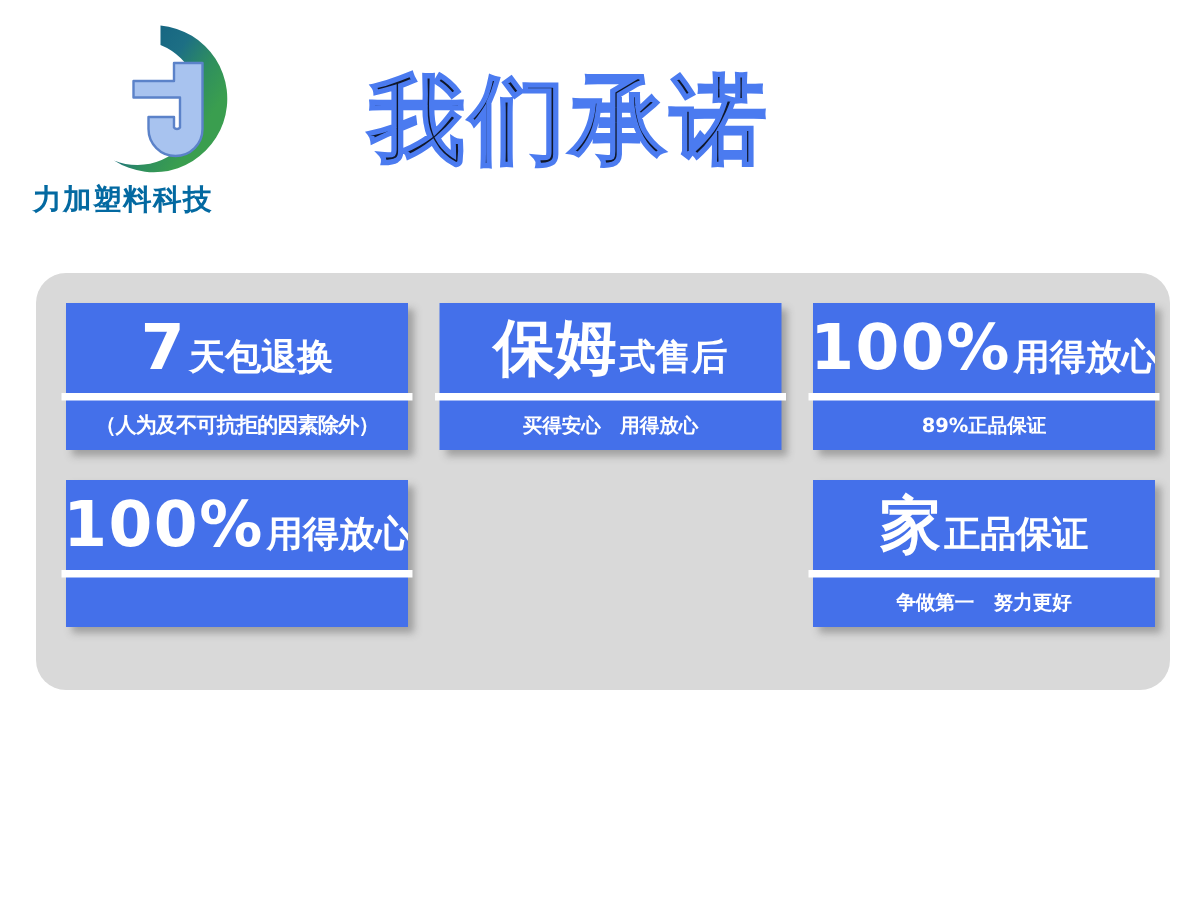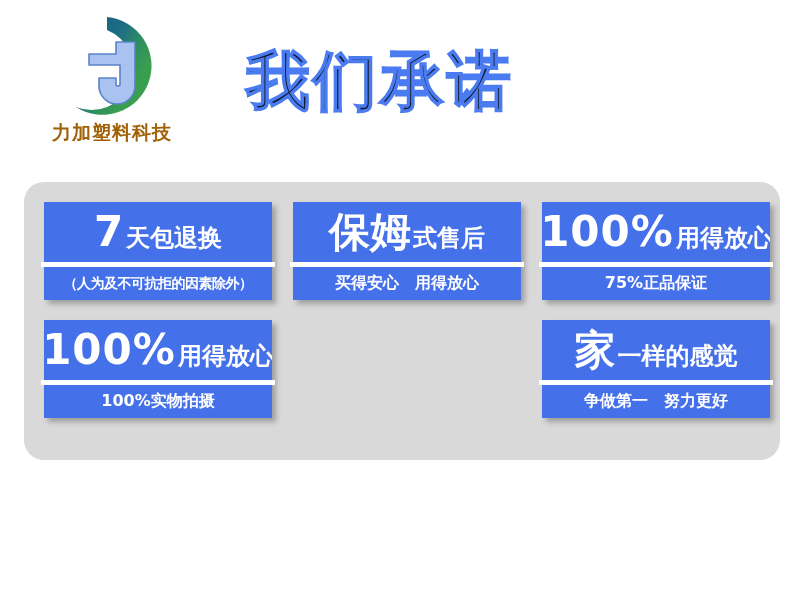--- a/index.html
+++ b/index.html
@@ -40,26 +40,26 @@
     left: 30px;
     top: 0px;
     width: 120px;
     height: 110px;
   }
   .logo-name {
     position: absolute;
     left: 0px;
     top: 106px;
     width: 180px;
-    text-align: center;
+    text-align: left;
     font-family: "DejaVu Sans", "Liberation Sans", sans-serif;
     font-size: 19px;
     font-weight: 700;
     letter-spacing: 1px;
-    color: #a16207;
+    color: #0369a1;
     white-space: nowrap;
   }
   .main-title {
     position: absolute;
     left: 246px;
     top: 46px;
     font-family: "DejaVu Sans", "Liberation Sans", sans-serif;
     font-size: 64px;
     line-height: 70px;
     font-weight: 700;
@@ -150,21 +150,21 @@
     left: 0;
     top: 65px;
     width: 228px;
     height: 33px;
     display: flex;
     align-items: center;
     justify-content: center;
   }
   .sub-text {
     font-family: "DejaVu Sans", "Liberation Sans", sans-serif;
-    font-size: 16px;
+    font-size: 13px;
     font-weight: 700;
     color: #ffffff;
     white-space: nowrap;
     letter-spacing: 0px;
   }
   .sub-text.tight {
     font-size: 14px;
     letter-spacing: -0.5px;
   }
 </style>
@@ -256,42 +256,39 @@
 
     <div class="card pos-r0c2">
       <div class="card-top">
         <div class="card-headline">
           <span class="hl-big latin">100%</span>
           <span class="hl-small">用得放心</span>
         </div>
       </div>
       <div class="card-rule"></div>
       <div class="card-bottom">
-        <span class="sub-text">75%正品保证</span>
+        <span class="sub-text">89%正品保证</span>
       </div>
     </div>
 
     <div class="card pos-r1c0">
       <div class="card-top">
         <div class="card-headline">
           <span class="hl-big latin">100%</span>
           <span class="hl-small">用得放心</span>
         </div>
       </div>
       <div class="card-rule"></div>
-      <div class="card-bottom">
-        <span class="sub-text">100%实物拍摄</span>
-      </div>
     </div>
 
     <div class="card pos-r1c2">
       <div class="card-top">
         <div class="card-headline">
           <span class="hl-big">家</span>
-          <span class="hl-small">一样的感觉</span>
+          <span class="hl-small">正品保证</span>
         </div>
       </div>
       <div class="card-rule"></div>
       <div class="card-bottom">
         <span class="sub-text">争做第一　努力更好</span>
       </div>
     </div>
 
   </div>
 </div>

